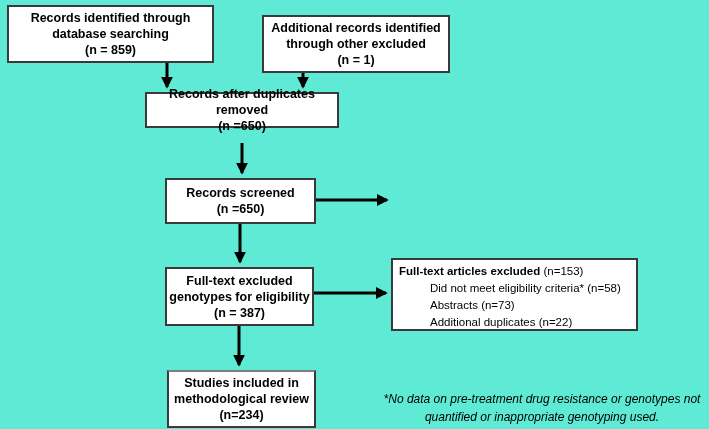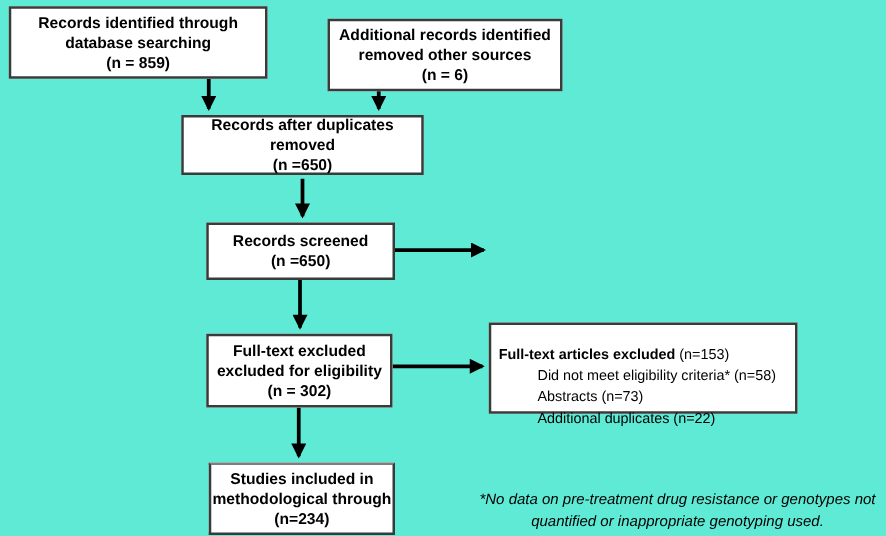--- a/index.html
+++ b/index.html
@@ -37,21 +37,21 @@
     font-size: 12.5px;
     line-height: 16px;
   }
   .box.gray-top {
     border-top-color: #7e7e7e;
   }
   .box.left-align {
     align-items: flex-start;
     text-align: left;
     justify-content: flex-start;
-    padding: 16px 4px 4px 6px;
+    padding: 3px 4px 4px 6px;
     font-weight: normal;
     font-size: 11.5px;
     line-height: 17px;
   }
   .box.left-align .heading .hb { font-weight: bold; }
   .box.left-align .sub { padding-left: 31px; }
   .footnote {
     position: absolute;
     left: 377px;
     top: 390px;
@@ -84,52 +84,52 @@
   </svg>
 
   <div class="box" style="left:7px; top:5px; width:207px; height:58px;">
     <div>Records identified through</div>
     <div>database searching</div>
     <div>(n = 859)</div>
   </div>
 
   <div class="box" style="left:262px; top:15px; width:188px; height:58px;">
     <div>Additional records identified</div>
-    <div>removed other sources</div>
-    <div>(n = 6)</div>
+    <div>through other excluded</div>
+    <div>(n = 1)</div>
   </div>
 
-  <div class="box" style="left:145px; top:92px; width:194px; height:48px;">
+  <div class="box" style="left:145px; top:92px; width:194px; height:36px;">
     <div>Records after duplicates</div>
     <div>removed</div>
     <div>(n =650)</div>
   </div>
 
   <div class="box" style="left:165px; top:178px; width:151px; height:46px;text-align:center;">
     <div>Records screened</div>
     <div>(n =650)</div>
   </div>
 
 
   <div class="box" style="left:165px; top:267px; width:149px; height:59px;">
     <div>Full-text excluded</div>
-    <div>excluded for eligibility</div>
-    <div>(n = 302)</div>
+    <div>genotypes for eligibility</div>
+    <div>(n = 387)</div>
   </div>
 
   <div class="box left-align" style="left:391px; top:258px; width:247px; height:73px;">
     <div class="heading"><span class="hb">Full-text articles excluded</span><span> (n=153)</span></div>
     <div class="sub">Did not meet eligibility criteria* (n=58)</div>
     <div class="sub">Abstracts (n=73)</div>
     <div class="sub">Additional duplicates (n=22)</div>
   </div>
 
   <div class="box gray-top" style="left:167px; top:370px; width:149px; height:58px;">
     <div>Studies included in</div>
-    <div>methodological through</div>
+    <div>methodological review</div>
     <div>(n=234)</div>
   </div>
 
   <div class="footnote">
     <div>*No data on pre-treatment drug resistance or genotypes not</div>
     <div>quantified or inappropriate genotyping used.</div>
   </div>
 
 </div>
 

